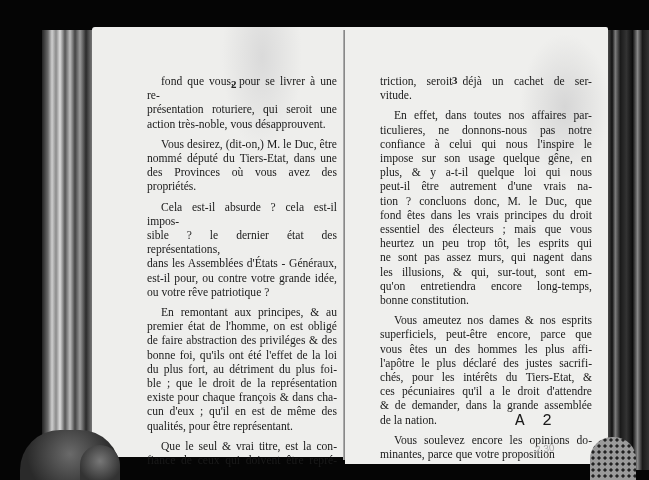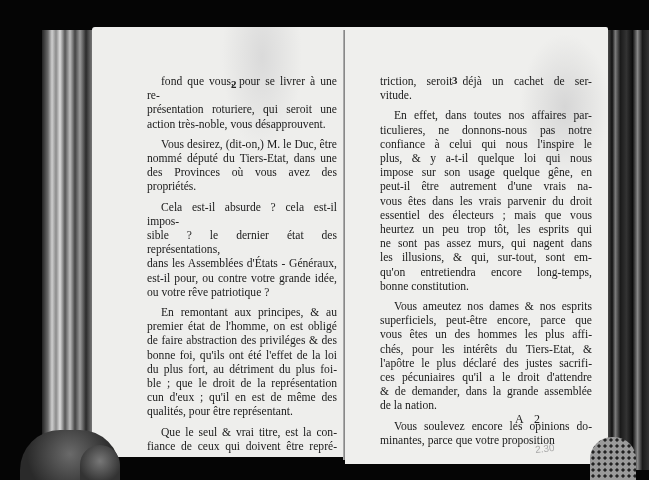--- a/index.html
+++ b/index.html
@@ -18,21 +18,21 @@
   .text { position:absolute; font-family:"Liberation Serif", serif; color:#1a1a1a; font-size:11.6px; line-height:14.2px; }
   .left .text { left:55px; top:48px; width:190px; }
   .right .text { left:35px; top:48px; width:212px; }
   .folio { position:absolute; font-family:"Liberation Serif", serif; font-size:11px; color:#222; font-weight:bold; }
   .left .folio { left:139px; top:51px; }
   .right .folio { left:107px; top:47px; }
   .text p { margin:0 0 6px 0; text-align:justify; text-align-last:justify; }
   .text p .ln { display:block; text-align:justify; text-align-last:justify; }
   .text p .ln.end { text-align-last:left; }
   .text p .ln.ind { text-indent:14px; }
-  .signature { position:absolute; font-family:Liberation Serif, serif; font-size:12px; color:#1a1a1a; left:170px; top:385px; letter-spacing:4px; }
+  .signature { position:absolute; font-family:Liberation Mono, monospace; font-size:16px; color:#1a1a1a; left:170px; top:385px; letter-spacing:4px; }
   .pencil { position:absolute; left:190px; top:416px; font-family:"Liberation Sans", sans-serif; font-size:10px; color:#aaa; transform:rotate(-6deg); }
   .finger-left { position:absolute; left:20px; top:430px; width:100px; height:60px; border-radius:40px 40px 0 0; background:radial-gradient(circle at 50% 40%, #6a6a6a, #2a2a2a 70%); }
   .finger-left2 { position:absolute; left:80px; top:445px; width:40px; height:40px; border-radius:20px 20px 0 0; background:radial-gradient(circle at 50% 40%, #777, #333 70%); }
   .thimble { position:absolute; left:590px; top:437px; width:46px; height:50px; border-radius:22px 22px 0 0;
     background-color:#9a9a9a;
     background-image: radial-gradient(circle, #222 1.4px, transparent 1.8px);
     background-size:6px 6px; }
 </style>
 </head>
 <body>
@@ -61,20 +61,21 @@
           <span class="ln">est-il pour, ou contre votre grande idée,</span>
           <span class="ln end">ou votre rêve patriotique ?</span>
         </p>
         <p>
           <span class="ln ind">En remontant aux principes, &amp; au</span>
           <span class="ln">premier état de l'homme, on est obligé</span>
           <span class="ln">de faire abstraction des priviléges &amp; des</span>
           <span class="ln">bonne foi, qu'ils ont été l'effet de la loi</span>
           <span class="ln">du plus fort, au détriment du plus foi-</span>
           <span class="ln">ble ; que le droit de la représentation</span>
+          <span class="ln">existe pour chaque françois &amp; dans cha-</span>
           <span class="ln">cun d'eux ; qu'il en est de même des</span>
           <span class="ln end">qualités, pour être représentant.</span>
         </p>
         <p>
           <span class="ln ind">Que le seul &amp; vrai titre, est la con-</span>
           <span class="ln">fiance de ceux qui doivent être repré-</span>
         </p>
       </div>
   </div>
 
@@ -84,37 +85,38 @@
     <div class="folio">3</div>
     <div class="text" id="right-text">
         <p>
           <span class="ln">triction, seroit déjà un cachet de ser-</span>
           <span class="ln end">vitude.</span>
         </p>
         <p>
           <span class="ln ind">En effet, dans toutes nos affaires par-</span>
           <span class="ln">ticulieres, ne donnons-nous pas notre</span>
           <span class="ln">confiance à celui qui nous l'inspire le</span>
+          <span class="ln">impose sur son usage quelque gêne, en</span>
           <span class="ln">plus, &amp; y a-t-il quelque loi qui nous</span>
-          <span class="ln">impose sur son usage quelque gêne, en</span>
           <span class="ln">peut-il être autrement d'une vrais na-</span>
-          <span class="ln">vous êtes dans les vrais parvenir du droit</span>
+          <span class="ln">tion ? concluons donc, M. le Duc, que</span>
+          <span class="ln">fond êtes dans les vrais principes du droit</span>
           <span class="ln">essentiel des électeurs ; mais que vous</span>
           <span class="ln">heurtez un peu trop tôt, les esprits qui</span>
           <span class="ln">ne sont pas assez murs, qui nagent dans</span>
           <span class="ln">les illusions, &amp; qui, sur-tout, sont em-</span>
           <span class="ln">qu'on entretiendra encore long-temps,</span>
           <span class="ln end">bonne constitution.</span>
         </p>
         <p>
           <span class="ln ind">Vous ameutez nos dames &amp; nos esprits</span>
           <span class="ln">superficiels, peut-être encore, parce que</span>
           <span class="ln">vous êtes un des hommes les plus affi-</span>
+          <span class="ln">l'apôtre le plus déclaré des justes sacrifi-</span>
           <span class="ln">chés, pour les intérêts du Tiers-Etat, &amp;</span>
-          <span class="ln">l'apôtre le plus déclaré des justes sacrifi-</span>
           <span class="ln">ces pécuniaires qu'il a le droit d'attendre</span>
           <span class="ln">&amp; de demander, dans la grande assemblée</span>
           <span class="ln end">de la nation.</span>
         </p>
         <p>
           <span class="ln ind">Vous soulevez encore les opinions do-</span>
           <span class="ln end">minantes, parce que votre proposition</span>
         </p>
       </div>
     <div class="signature">A 2</div>

